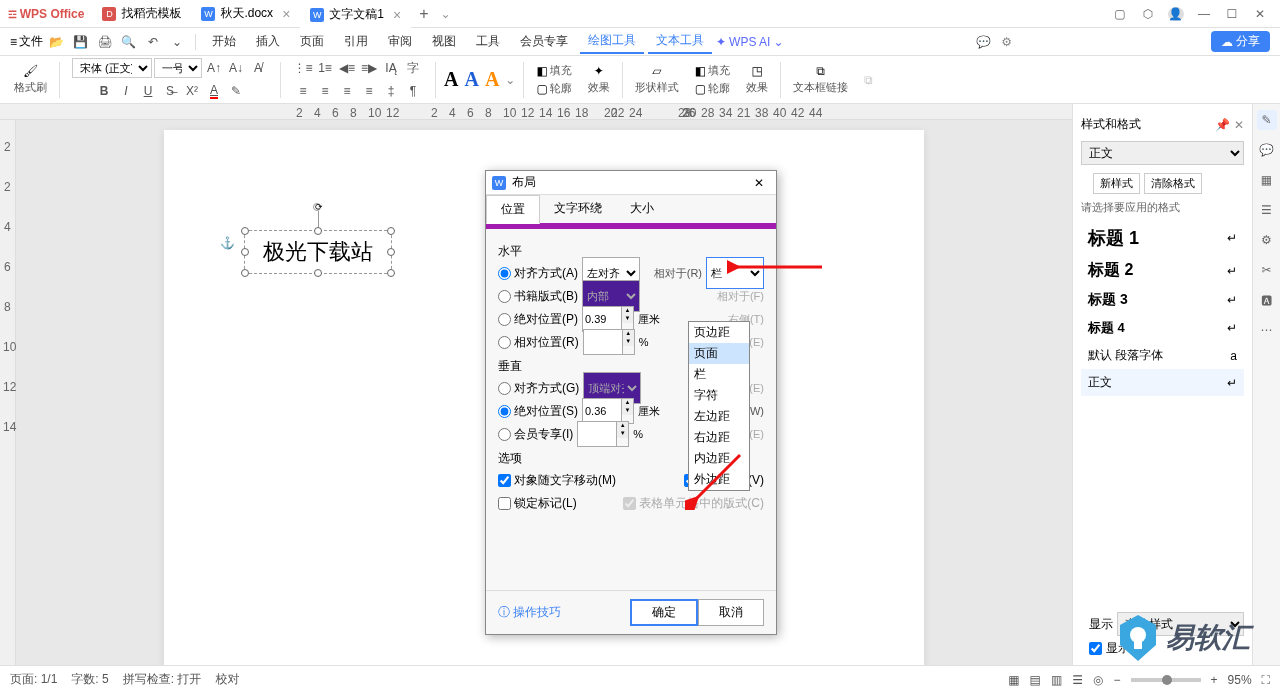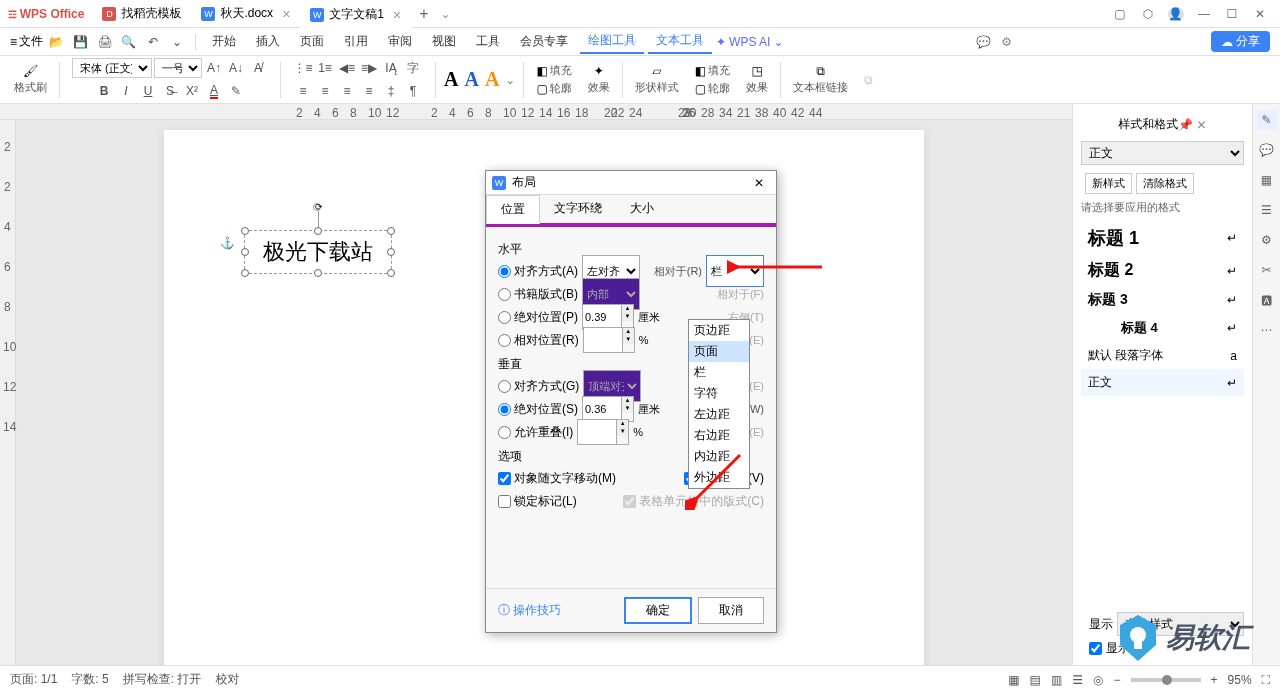--- a/index.html
+++ b/index.html
@@ -36,39 +36,39 @@
 .vruler{width:16px;background:#f0f0f0;border-right:1px solid #ddd;position:relative;font-size:8px;color:#666;}
 .page-container{flex:1;overflow:auto;padding:10px 0;display:flex;justify-content:center;}
 .page{width:760px;background:#fff;min-height:1000px;box-shadow:0 2px 8px rgba(0,0,0,0.1);padding:60px;position:relative;}
 .text-box{position:absolute;left:80px;top:100px;border:1px dashed #999;padding:6px 18px;}
 .text-content{font-size:22px;font-family:SimSun,serif;}
 .handle{position:absolute;width:8px;height:8px;border:1px solid #666;background:#fff;border-radius:50%;}
 .handle.rot{top:-28px;left:50%;margin-left:-5px;background:#fff;border:1px solid #999;}
 .handle.rot::before{content:"⟳";position:absolute;font-size:9px;left:1px;top:-2px;}
 .rot-line{position:absolute;width:1px;height:18px;background:#999;top:-20px;left:50%;}
 .right-panel{position:absolute;top:104px;right:28px;bottom:28px;width:180px;background:#fff;border-left:1px solid #e0e0e0;padding:8px;}
-.panel-title{font-size:12px;padding:4px 0;display:flex;justify-content:center;align-items:center;}
+.panel-title{font-size:12px;padding:4px 0;display:flex;justify-content:space-between;align-items:center;}
 .style-select{width:100%;border:1px solid #ccc;padding:3px;margin:4px 0;}
-.style-btns{display:flex;gap:4px;margin:4px 4px;}
+.style-btns{display:flex;gap:4px;margin:4px 12px;}
 .style-btn{border:1px solid #ccc;padding:2px 6px;font-size:11px;background:#fff;}
 .style-hint{font-size:11px;color:#666;margin:6px 0;}
 .style-item{padding:4px 6px;display:flex;justify-content:space-between;align-items:center;border:1px solid transparent;}
 .style-item.sel{background:#f0f6ff;}
 .h1{font-size:18px;font-weight:bold;}
 .h2{font-size:16px;font-weight:bold;}
 .h3{font-size:14px;font-weight:bold;}
-.h4{font-size:13px;font-weight:bold;margin-left:33px;}
+.h4{font-size:13px;font-weight:bold;}
 .right-tools{position:absolute;top:104px;right:0;bottom:28px;width:28px;background:#f5f5f5;border-left:1px solid #e0e0e0;display:flex;flex-direction:column;align-items:center;padding-top:6px;gap:10px;}
 .right-tools span{width:20px;height:20px;display:flex;align-items:center;justify-content:center;color:#666;}
 .statusbar{position:absolute;bottom:0;left:0;right:0;height:28px;background:#fff;border-top:1px solid #e0e0e0;display:flex;align-items:center;padding:0 10px;gap:14px;font-size:11px;color:#555;}
 .status-right{margin-left:auto;display:flex;align-items:center;gap:10px;}
 .dialog{position:absolute;left:485px;top:170px;width:292px;background:#f7f7f7;border:1px solid #888;box-shadow:2px 2px 10px rgba(0,0,0,0.3);z-index:100;}
 .dlg-title{height:24px;background:#fff;border-bottom:1px solid #ddd;display:flex;align-items:center;padding:0 6px;gap:6px;}
 .dlg-close{margin-left:auto;padding:0 6px;}
-.dlg-tabs{display:flex;border-bottom:4px solid #a21caf;background:#f7f7f7;}
+.dlg-tabs{display:flex;border-bottom:6px solid #a21caf;background:#f7f7f7;}
 .dlg-tab{padding:5px 14px;font-size:12px;}
 .dlg-tab.active{background:#fff;border:1px solid #ccc;border-bottom:1px solid #fff;margin-bottom:-1px;}
 .dlg-body{padding:8px 12px;background:#f7f7f7;}
 .dlg-section{font-size:12px;margin:6px 0 2px;}
 .dlg-row{display:flex;align-items:center;gap:4px;margin:3px 0;height:20px;}
 .dlg-row label{display:flex;align-items:center;gap:3px;font-size:12px;}
 .dlg-row input[type=radio],.dlg-row input[type=checkbox]{margin:0;}
 .dlg-select{border:1px solid #aaa;height:32px;font-size:11px;background:#fff;}
 .dlg-select.dis{background:#4c1d95;color:#aaa;}
 .spin{display:inline-flex;border:1px solid #aaa;height:26px;}
@@ -474,21 +474,21 @@
             <span>▼</span>
           </span>
         </span>
       <span style="font-size:11px;">厘米</span>
       <span style="flex:1;"></span>
       <span class="rel-label">下侧(W)</span>
     </div>
     <div class="dlg-row">
       <label>
           <input type="radio" name="v" style="">
-          <span>允许重叠(I)</span>
+          <span>会员专享(I)</span>
         </label>
       <span class="spin">
           <input style="">
           <span class="spin-btns">
             <span>▲</span>
             <span>▼</span>
           </span>
         </span>
       <span style="font-size:11px;">%</span>
       <span style="flex:1;"></span>
@@ -513,21 +513,21 @@
         </label>
       <label style="color:#aaa;">
           <input type="checkbox" checked="" disabled="" style="">
           <span>表格单元格中的版式(C)</span>
         </label>
     </div>
     <div style="height:66px;"></div>
   </div>
   <div class="dlg-footer">
     <span class="dlg-link">ⓘ <span>操作技巧</span></span>
-    <div style="display:flex;gap:6px;">
+    <div style="display:flex;">
       <button class="dlg-btn primary">确定</button>
       <button class="dlg-btn">取消</button>
     </div>
   </div>
 </div>
 
 <svg class="arrow-red arrow1" width="100" height="14">
   <defs>
       <marker id="ah1" markerWidth="8" markerHeight="8" refX="2" refY="4" orient="auto">
         <path d="M8,0 L0,4 L8,8 Z" fill="#e11"></path>

